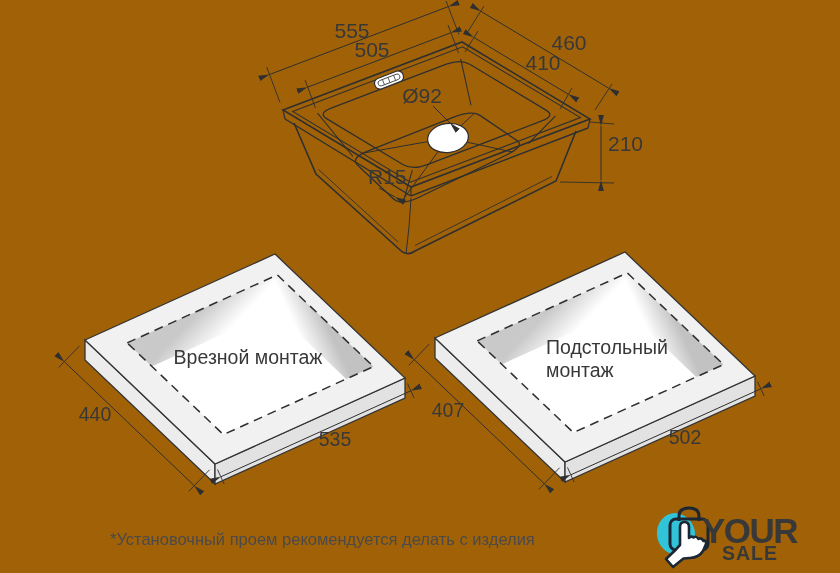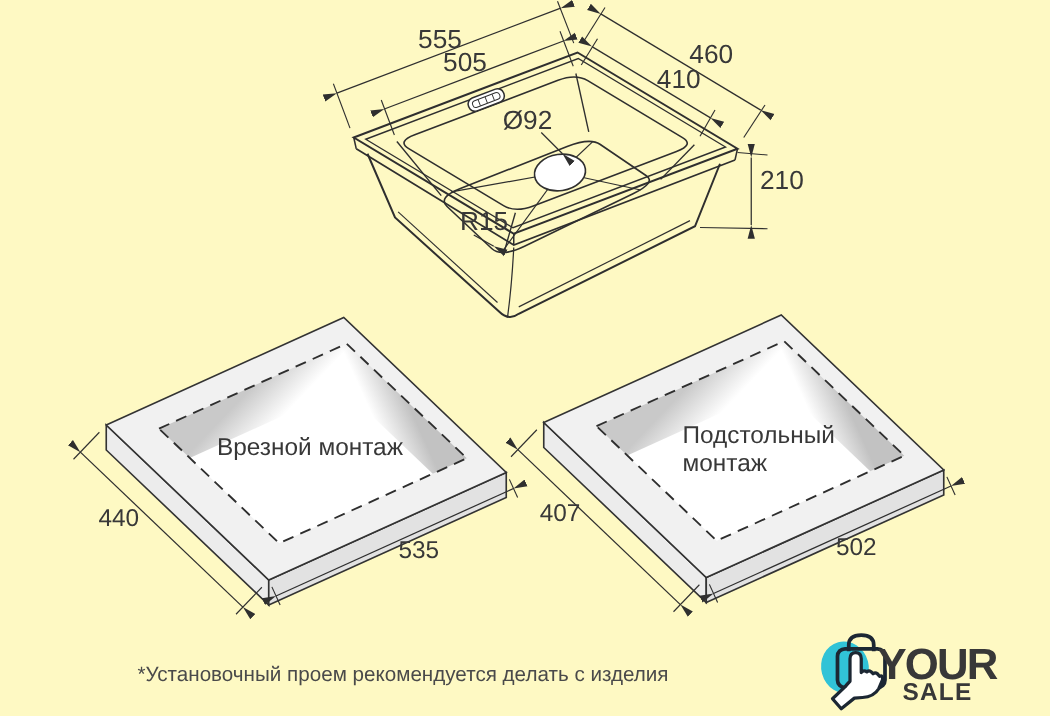--- a/index.html
+++ b/index.html
@@ -1,16 +1,16 @@
 <!DOCTYPE html>
 <html><head>
 <meta charset="utf-8">
 <style>
   html,body{margin:0;padding:0;background:#ffffff;}
-  .page{position:relative;width:840px;height:573px;background:#fef9c3;overflow:hidden;
+  .page{position:relative;width:840px;height:573px;background:#a16207;overflow:hidden;
         font-family:"Liberation Sans",sans-serif;}
   svg{display:block;}
   .ln{stroke:#2f2f2f;fill:none;}
   .dl{stroke:#2f2f2f;stroke-width:1;fill:none;}
   .ext{stroke:#2f2f2f;stroke-width:0.9;fill:none;}
   text{fill:#383838;font-family:"Liberation Sans",sans-serif;}
   .dim{font-size:21px;}
   .dimS{font-size:19.5px;}
   .lbl{font-size:19.5px;}
   .foot{font-size:16.5px;fill:#4a4a4a;}

